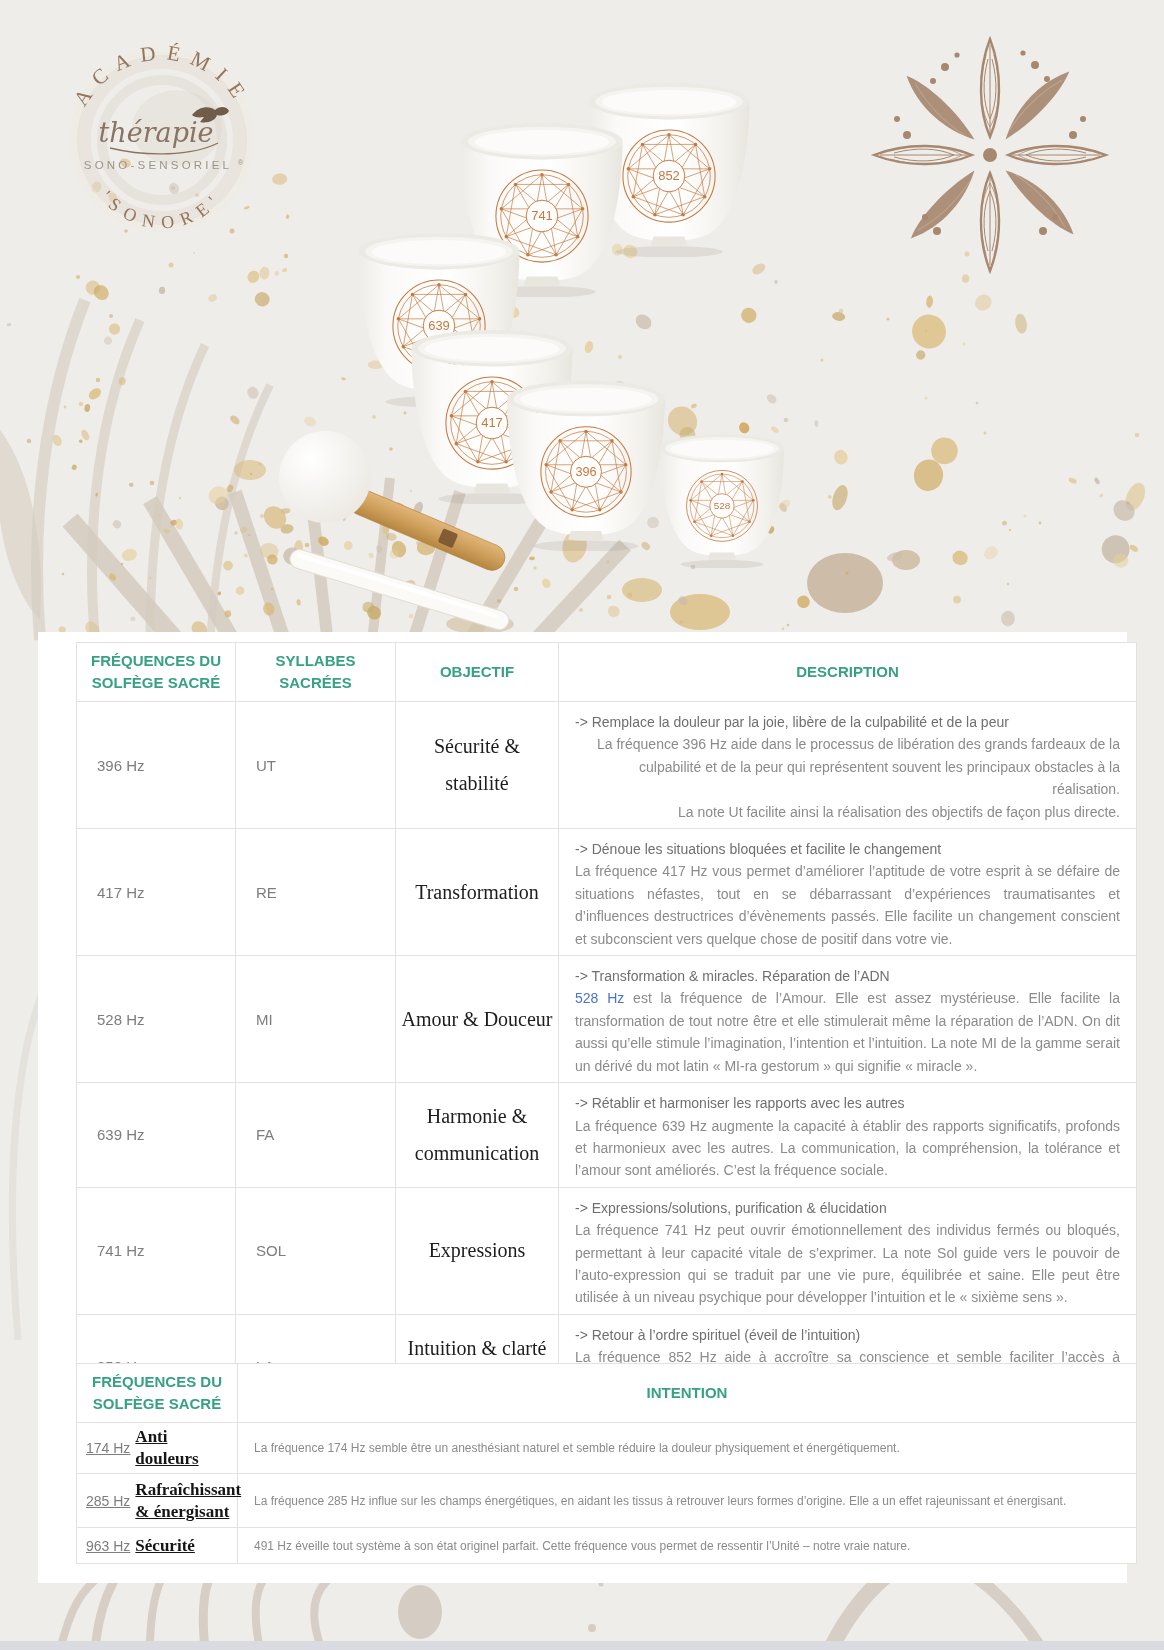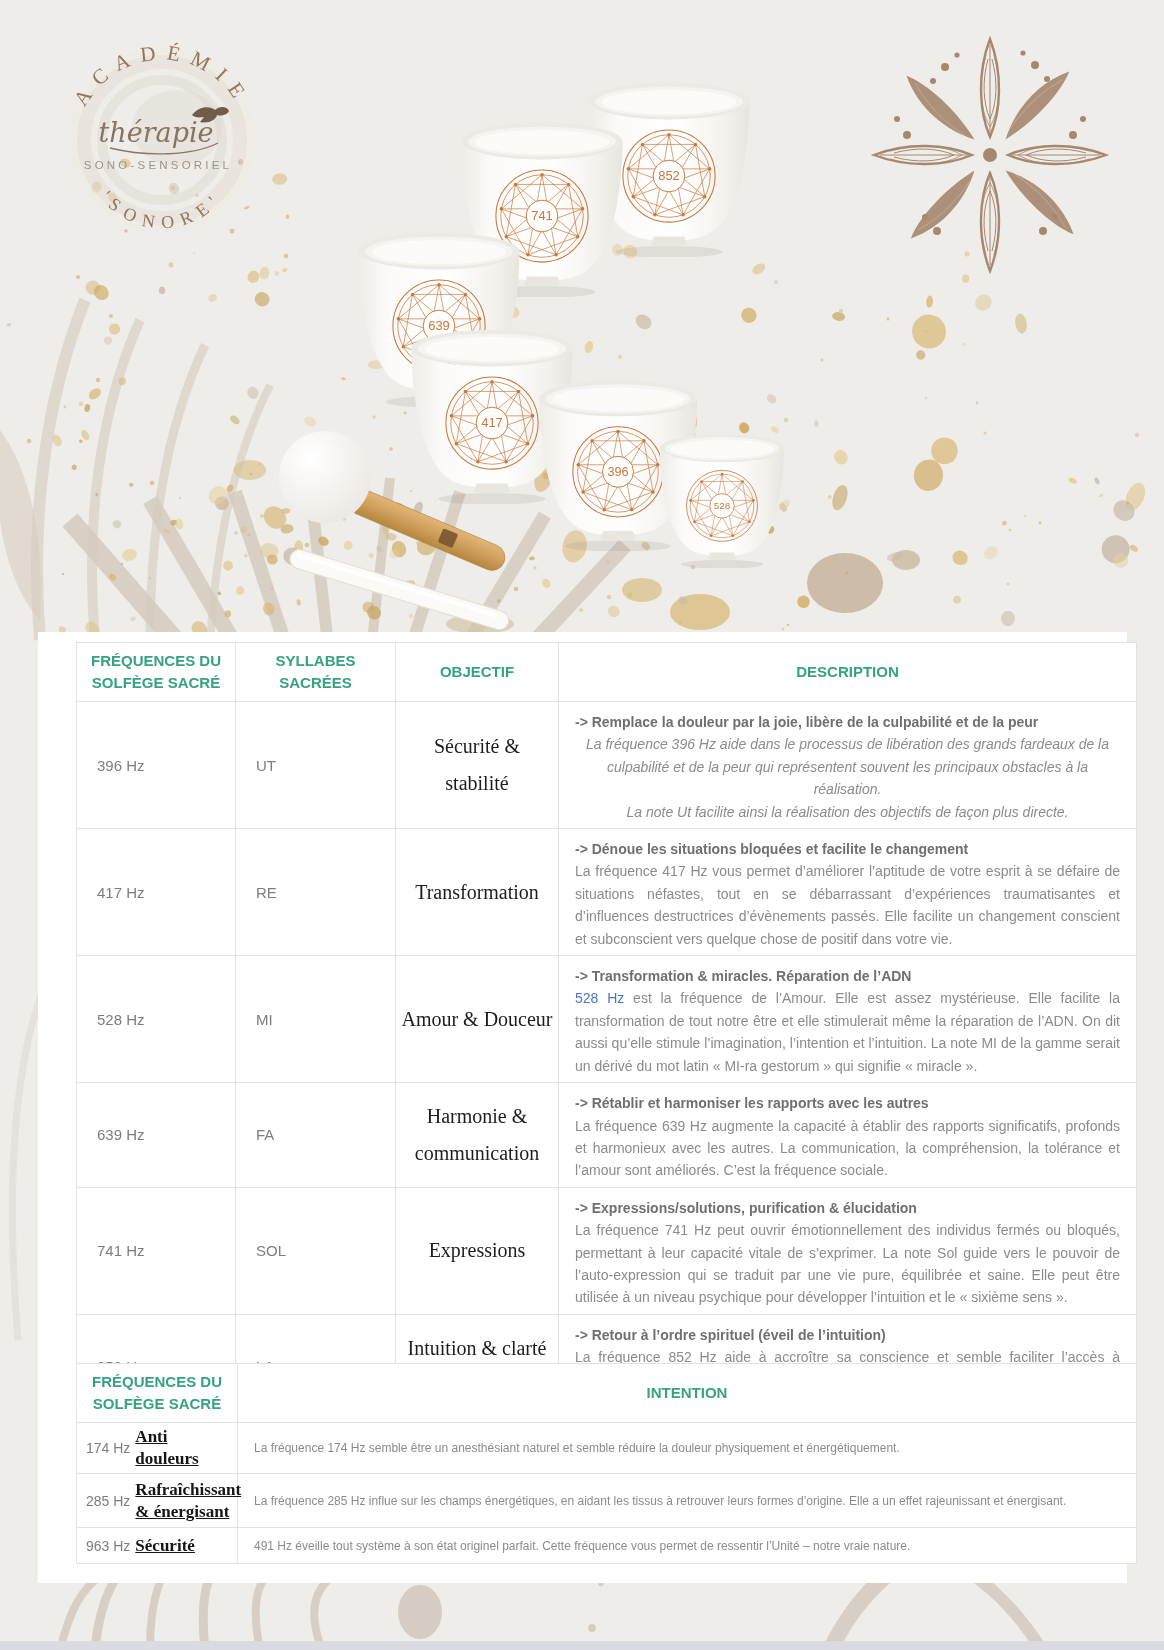--- a/index.html
+++ b/index.html
@@ -29,28 +29,28 @@
   #t1{left:52px;top:642px;width:1060px;}
   #t2{left:52px;top:1363px;width:1060px;}
   th,td{border:1px solid #e4e2de;}
   th{height:54px;color:#36a183;font-size:15px;font-weight:bold;text-align:center;
      padding:2px 10px;line-height:1.5;}
   td{vertical-align:middle;}
   .freq,.syl{font-size:15px;color:#7d7d7d;padding-left:20px;}
   .obj{font-family:"Liberation Serif",serif;font-size:20px;color:#1d1d1d;
        text-align:center;line-height:1.85;padding:0 4px;}
   .desc{vertical-align:top;padding:9px 16px 5px 16px;font-size:14px;line-height:22.4px;}
-  .dt{color:#6f6f6f;font-weight:bold;}
+  .dt{color:#6f6f6f;font-weight:normal;}
   .db{color:#8b8b8b;text-align:justify;}
-  .db.nj{text-align:center;font-style:italic;}
+  .db.nj{text-align:right;}
   .lead{color:#4a74c9;}
   .r1{height:95px}.r2{height:113px}.r3{height:120px}.r4{height:92px}.r5{height:115px}.r6{height:103px}
   .s1{height:35px}.s2{height:54px}.s3{height:36px}
   .lab{display:flex;align-items:center;gap:5px;padding:2px 6px 2px 8px;}
-  .lab .hz{font-size:14px;color:#7d7d7d;white-space:nowrap;}
+  .lab .hz{font-size:14px;color:#7d7d7d;white-space:nowrap;text-decoration:underline;}
   .lab .nm{flex:1;text-align:left;font-family:"Liberation Serif",serif;
            font-weight:bold;font-size:17px;color:#151515;line-height:1.3;text-decoration:underline;}
   .intent{font-size:12px;color:#8b8b8b;padding:4px 16px;}
   #footstrip{position:absolute;left:0;bottom:0;width:1164px;height:9px;background:#d9dbe1;z-index:6;}
 </style>
 </head>
 <body>
 
 <div id="page">
 
@@ -572,21 +572,21 @@
           <circle cx="14.70686616300376" cy="40.40678269379406" r="1.8" fill="#c5783f"></circle>
           <circle cx="-14.706866163003754" cy="40.406782693794064" r="1.8" fill="#c5783f"></circle>
           <circle cx="-37.239092362730865" cy="21.499999999999996" r="1.8" fill="#c5783f"></circle>
           <circle cx="-42.34673337952494" cy="-7.46687163967801" r="1.8" fill="#c5783f"></circle>
           <circle cx="-27.639867216521196" cy="-32.93991105411605" r="1.8" fill="#c5783f"></circle>
           <circle cx="0" cy="0" r="16.5" fill="rgba(255,255,255,.95)" stroke="#c5783f" stroke-width="1"></circle>
         </g>
       <text class="freqnum" x="100" y="112.5" text-anchor="middle">417</text>
       </svg>
   </div>
-  <div class="bowl" style="left:524px;top:370px;width:188px;height:181px">
+  <div class="bowl" style="left:492px;top:370px;width:188px;height:181px">
     <svg viewBox="0 0 200 192">
         <use href="#bowlShape"></use>
         <g class="mnd" transform="translate(100,108)">
           <circle cx="0" cy="0" r="48" fill="none" stroke="#c5783f" stroke-width="1.1"></circle>
           <circle cx="0" cy="0" r="43" fill="none" stroke="#c5783f" stroke-width="0.8"></circle>
           <line x1="2.6329906181668092e-15" y1="-43" x2="42.34673337952494" y2="-7.466871639678004" stroke="#c5783f" stroke-width="0.8" opacity="0.9"></line>
           <line x1="27.639867216521193" y1="-32.93991105411605" x2="37.239092362730865" y2="21.499999999999996" stroke="#c5783f" stroke-width="0.8" opacity="0.9"></line>
           <line x1="42.34673337952494" y1="-7.466871639678004" x2="14.70686616300376" y2="40.40678269379406" stroke="#c5783f" stroke-width="0.8" opacity="0.9"></line>
           <line x1="37.239092362730865" y1="21.499999999999996" x2="-14.706866163003754" y2="40.406782693794064" stroke="#c5783f" stroke-width="0.8" opacity="0.9"></line>
           <line x1="14.70686616300376" y1="40.40678269379406" x2="-37.239092362730865" y2="21.499999999999996" stroke="#c5783f" stroke-width="0.8" opacity="0.9"></line>

